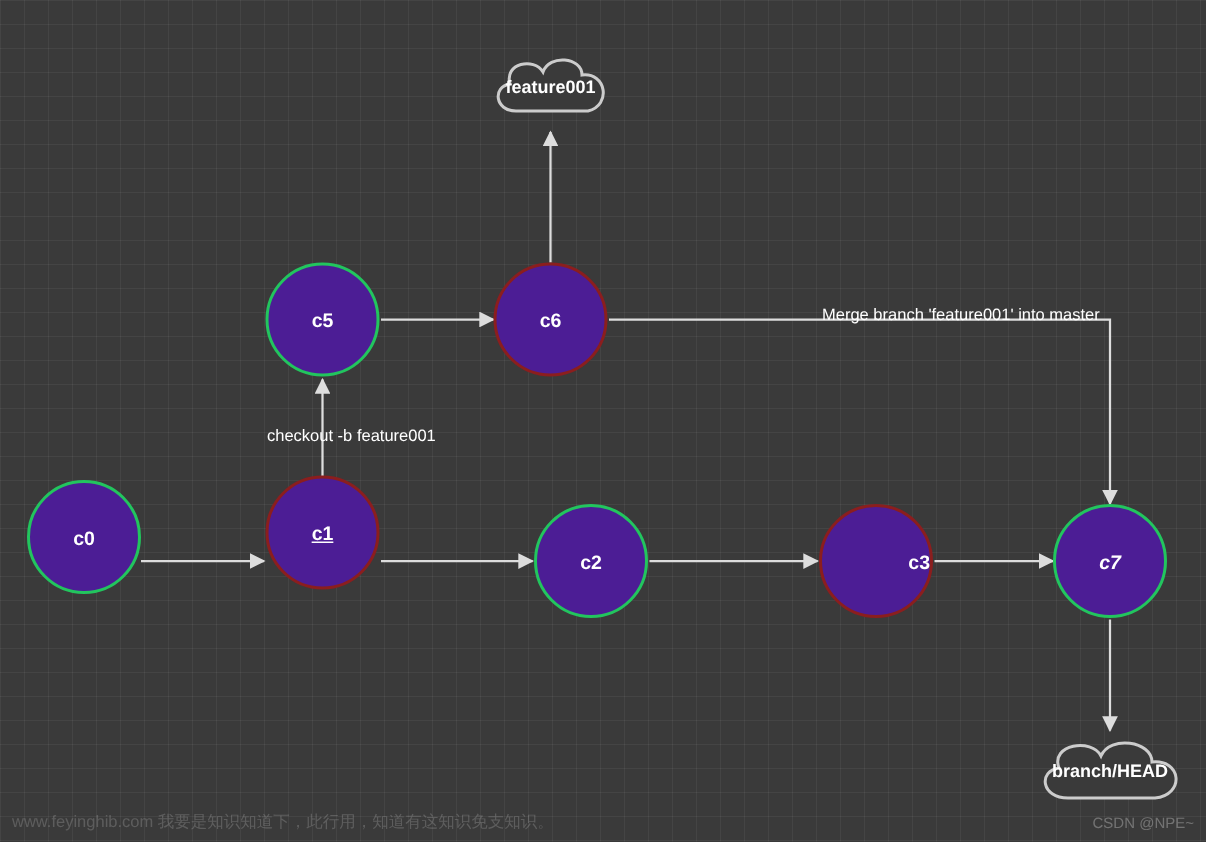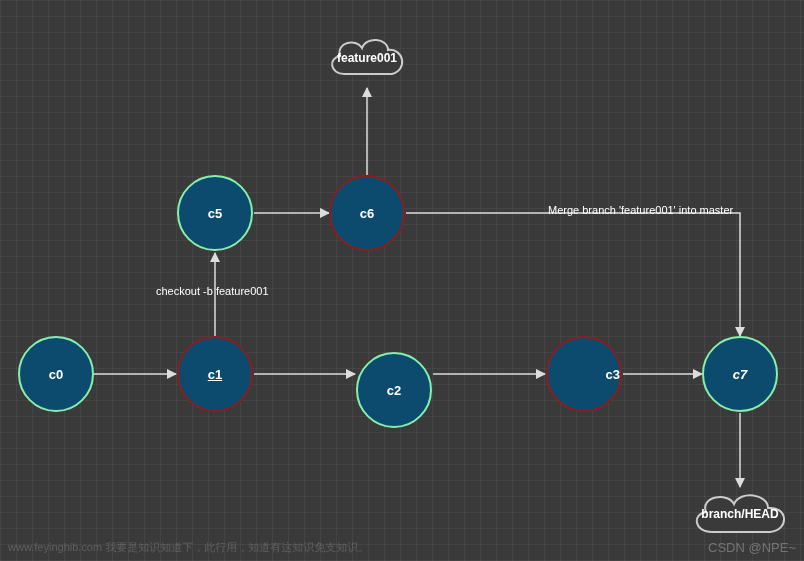--- a/index.html
+++ b/index.html
@@ -18,22 +18,22 @@
     background-image:
       linear-gradient(to right, rgba(255,255,255,0.05) 1px, transparent 1px),
       linear-gradient(to bottom, rgba(255,255,255,0.05) 1px, transparent 1px);
     background-size: 16px 16px;
   }
   .node {
     position: absolute;
     width: 76px;
     height: 76px;
     border-radius: 50%;
-    background: #0c4a6e;
-    border: 2px solid #86efac;
+    background: #4c1d95;
+    border: 2px solid #22c55e;
     display: flex;
     align-items: center;
     justify-content: center;
     color: #fff;
     font-size: 13px;
     font-weight: bold;
     box-sizing: border-box;
   }
   .node.red {
     border-color: #8b1e1e;
@@ -68,21 +68,21 @@
     color: rgba(200,200,200,0.25);
     font-size: 11px;
     white-space: nowrap;
     margin-top: 34px;
   }
   .watermark-right {
     position: absolute;
     right: 8px;
     bottom: 6px;
     color: rgba(200,200,200,0.4);
-    font-size: 13px;
+    font-size: 10px;
     white-space: nowrap;
   }
   svg.edges {
     position: absolute;
     inset: 0;
     width: 804px;
     height: 561px;
     pointer-events: none;
   }
 </style>
@@ -110,27 +110,27 @@
 
   <line x1="254" y1="213" x2="329" y2="213" stroke="#ddd" stroke-width="1.5" marker-end="url(#arrow)"></line>
 
   <line x1="367" y1="175" x2="367" y2="88" stroke="#ddd" stroke-width="1.5" marker-end="url(#arrow)"></line>
 
   <path d="M 406 213 L 740 213 L 740 336" fill="none" stroke="#ddd" stroke-width="1.5" marker-end="url(#arrow)"></path>
 
   <line x1="740" y1="413" x2="740" y2="487" stroke="#ddd" stroke-width="1.5" marker-end="url(#arrow)"></line>
 </svg>
 
-<div class="node" style="left:18px; top:336px;">
+<div class="node" style="left:18px; top:320px;">
   <span>c0</span>
 </div>
-<div class="node red" style="left:177px; top:336px;text-decoration:underline;">
+<div class="node red" style="left:177px; top:317px;text-decoration:underline;">
   <span>c1</span>
 </div>
-<div class="node" style="left:356px; top:352px;">
+<div class="node" style="left:356px; top:336px;">
   <span>c2</span>
 </div>
 <div class="node red" style="left:546px; top:336px;justify-content:flex-end;">
   <span>c3</span>
 </div>
 <div class="node" style="left:177px; top:175px;">
   <span>c5</span>
 </div>
 <div class="node red" style="left:329px; top:175px;">
   <span>c6</span>
@@ -146,17 +146,17 @@
   <span class="lbl">feature001</span>
 </div>
 
 <div class="cloud" style="left:688px; top:486px; width:104px; height:56px;">
   <svg width="104" height="56" viewBox="0 0 104 56">
     <path d="M 24 46 C 6 46 4 28 18 26 C 12 10 40 6 46 18 C 52 4 80 8 80 22 C 100 20 102 44 82 46 Z" fill="#3a3a3a" stroke="#ccc" stroke-width="2"></path>
   </svg>
   <span class="lbl">branch/HEAD</span>
 </div>
 
-<div class="edge-label" style="left:156px; top:285px;">checkout -b feature001</div>
+<div class="edge-label" style="left:178px; top:285px;">checkout -b feature001</div>
 <div class="edge-label" style="left:548px; top:204px;">Merge branch 'feature001' into master</div>
 
 <div class="watermark-left">www.feyinghib.com 我要是知识知道下，此行用，知道有这知识免支知识。</div>
 <div class="watermark-right">CSDN @NPE~</div>
 
 </body></html>

